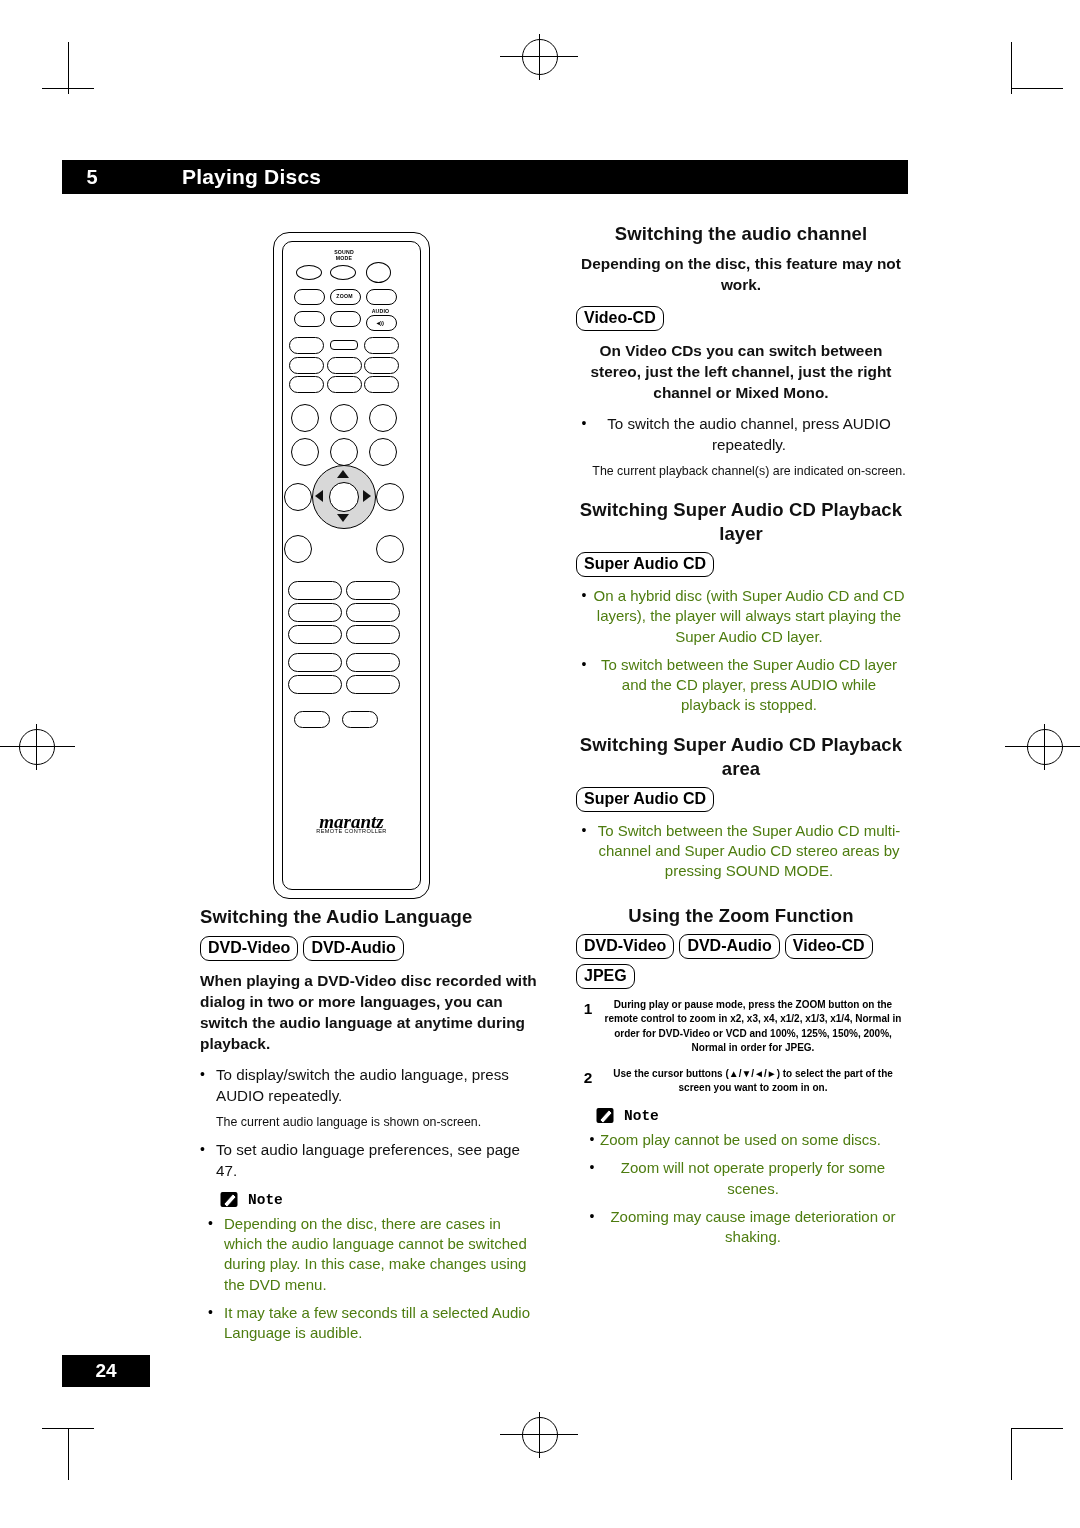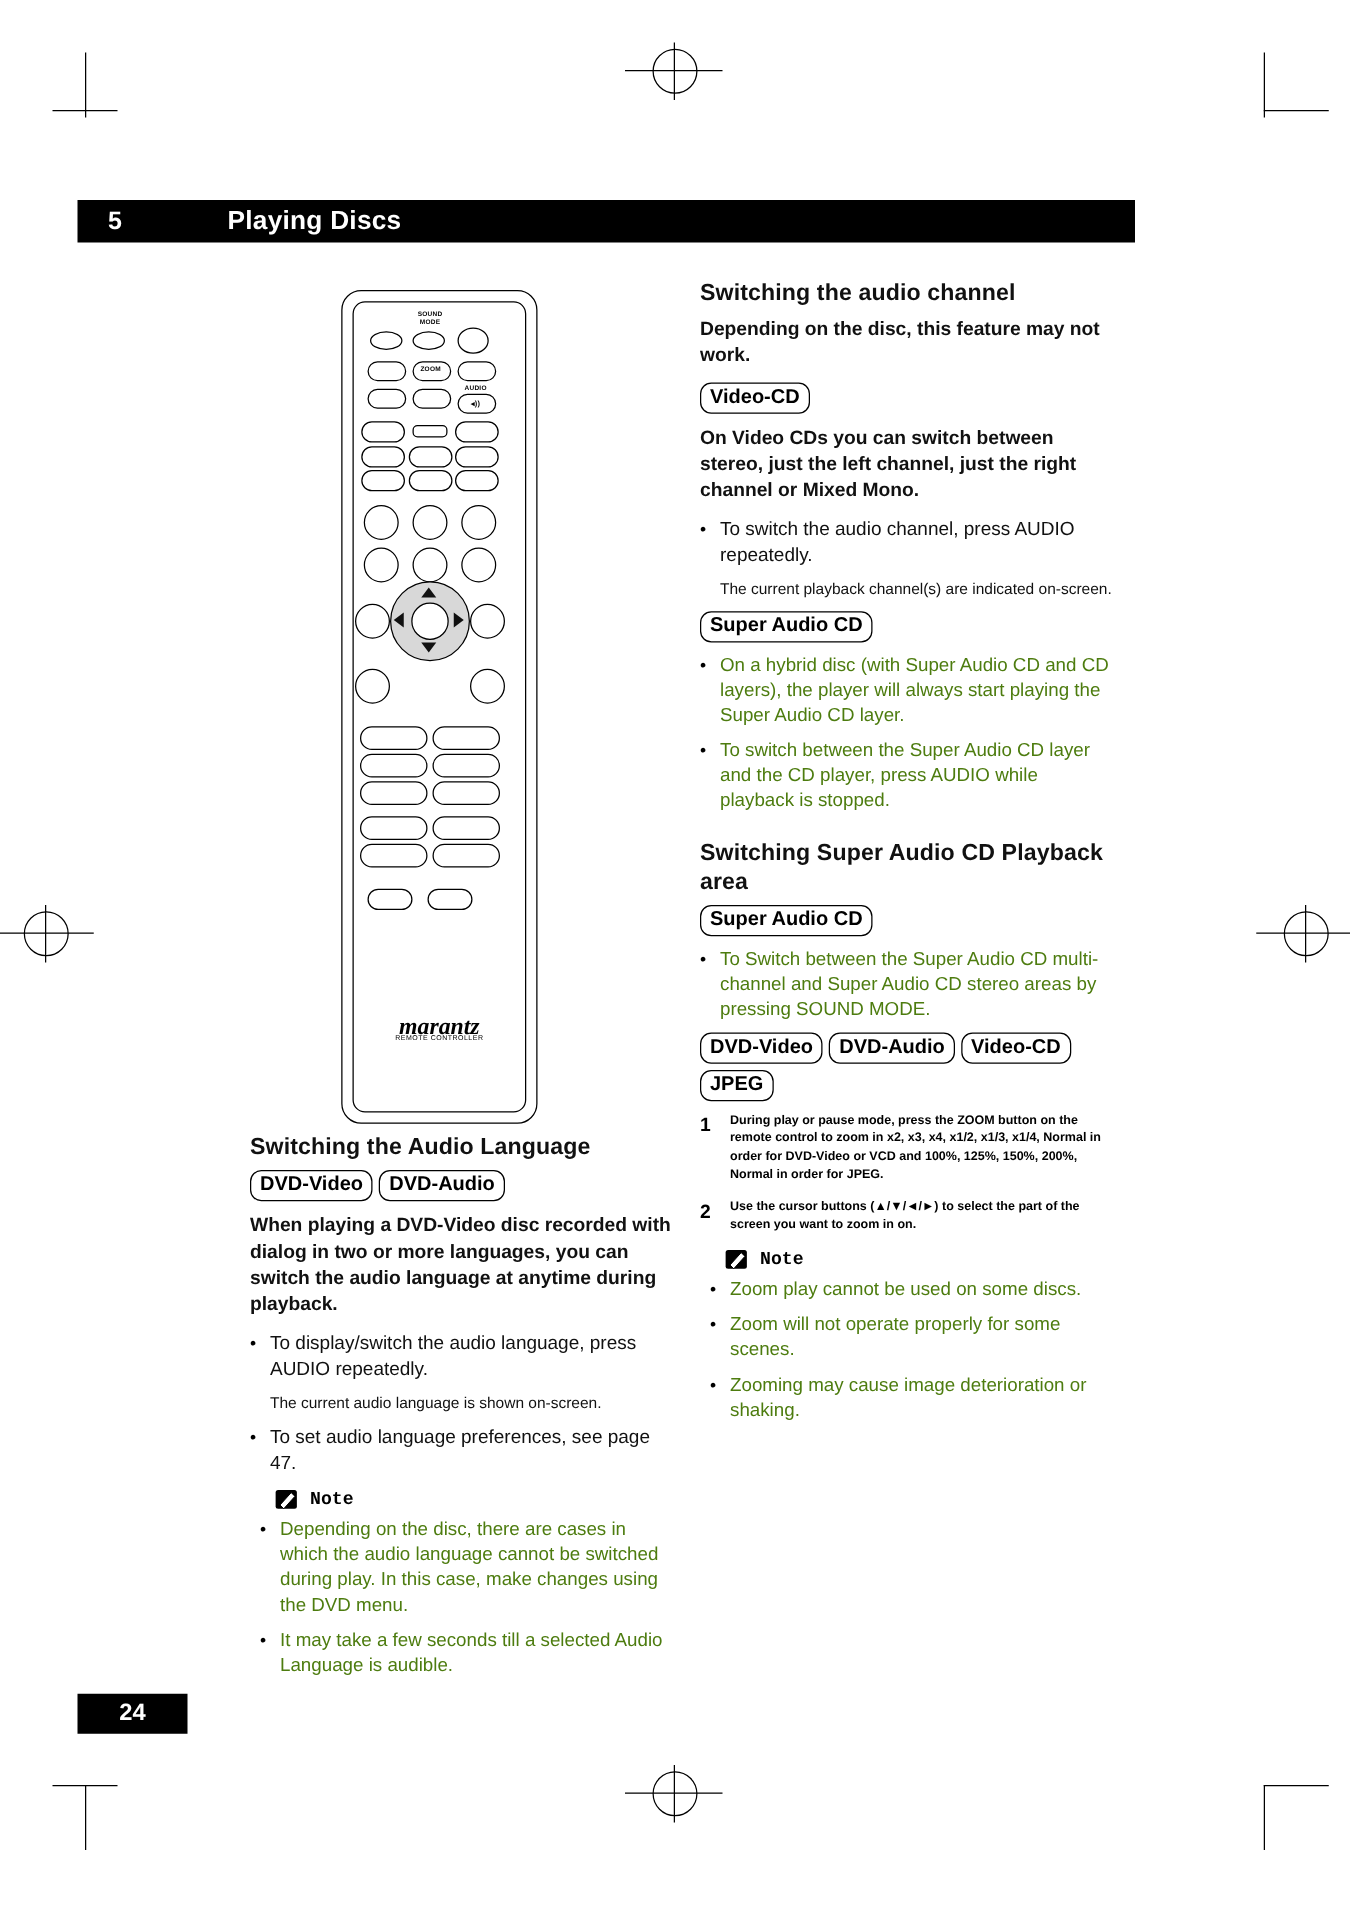--- a/index.html
+++ b/index.html
@@ -85,23 +85,24 @@
 
   
   .col-left {
     position: absolute;
     left: 200px;
     top: 222px;
     width: 340px;
   }
   .col-right {
     position: absolute;
-    left: 560px;
+    left: 576px;
     top: 222px;
     width: 330px;
+    text-align: center;
   }
 
   h2.sec {
     font-size: 18.5px;
     font-weight: bold;
     color: #111;
     margin: 0 0 7px 0;
     line-height: 1.28;
     letter-spacing: 0.1px;
   }
@@ -413,20 +414,21 @@
   <div class="badges">
     <span class="badge">Video-CD</span>
   </div>
   <p class="body">On Video CDs you can switch between stereo, just the left channel, just the right channel or Mixed Mono.</p>
   <div class="bullet-row">
     <div class="bullet-dot">•</div>
     <div class="bullet-txt-bold">To switch the audio channel, press AUDIO repeatedly.</div>
   </div>
   <p class="small" style="margin-left:16px;">The current playback channel(s) are indicated on-screen.</p>
 
+  <h2 class="sec" style="margin-top:18px;">Switching Super Audio CD Playback layer</h2>
   <div class="badges">
     <span class="badge">Super Audio CD</span>
   </div>
   <div class="bullet-row">
     <div class="bullet-dot">•</div>
     <div class="bullet-txt-small">On a hybrid disc (with Super Audio CD and CD layers), the player will always start playing the Super Audio CD layer.</div>
   </div>
   <div class="bullet-row">
     <div class="bullet-dot">•</div>
     <div class="bullet-txt-small">To switch between the Super Audio CD layer and the CD player, press AUDIO while playback is stopped.</div>
@@ -434,20 +436,21 @@
 
   <h2 class="sec" style="margin-top:18px;">Switching Super Audio CD Playback area</h2>
   <div class="badges">
     <span class="badge">Super Audio CD</span>
   </div>
   <div class="bullet-row">
     <div class="bullet-dot">•</div>
     <div class="bullet-txt-small">To Switch between the Super Audio CD multi-channel and Super Audio CD stereo areas by pressing SOUND MODE.</div>
   </div>
 
+  <h2 class="sec" style="margin-top:22px;">Using the Zoom Function</h2>
   <div class="badges">
     <span class="badge">DVD-Video</span>
     <span class="badge">DVD-Audio</span>
     <span class="badge">Video-CD</span>
     <span class="badge">JPEG</span>
   </div>
 
   <div class="step-row">
     <div class="step-num">1</div>
     <div class="step-txt">During play or pause mode, press the ZOOM button on the remote control to zoom in x2, x3, x4, x1/2, x1/3, x1/4, Normal in order for DVD-Video or VCD and 100%, 125%, 150%, 200%, Normal in order for JPEG.</div>

